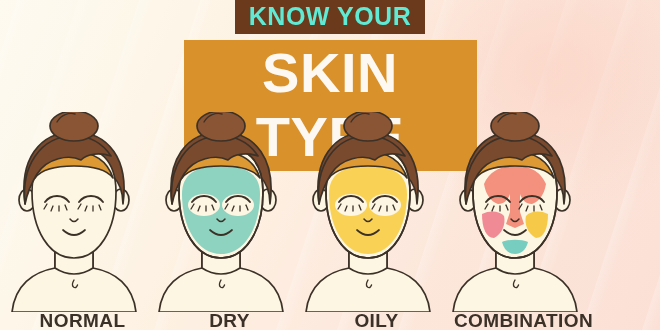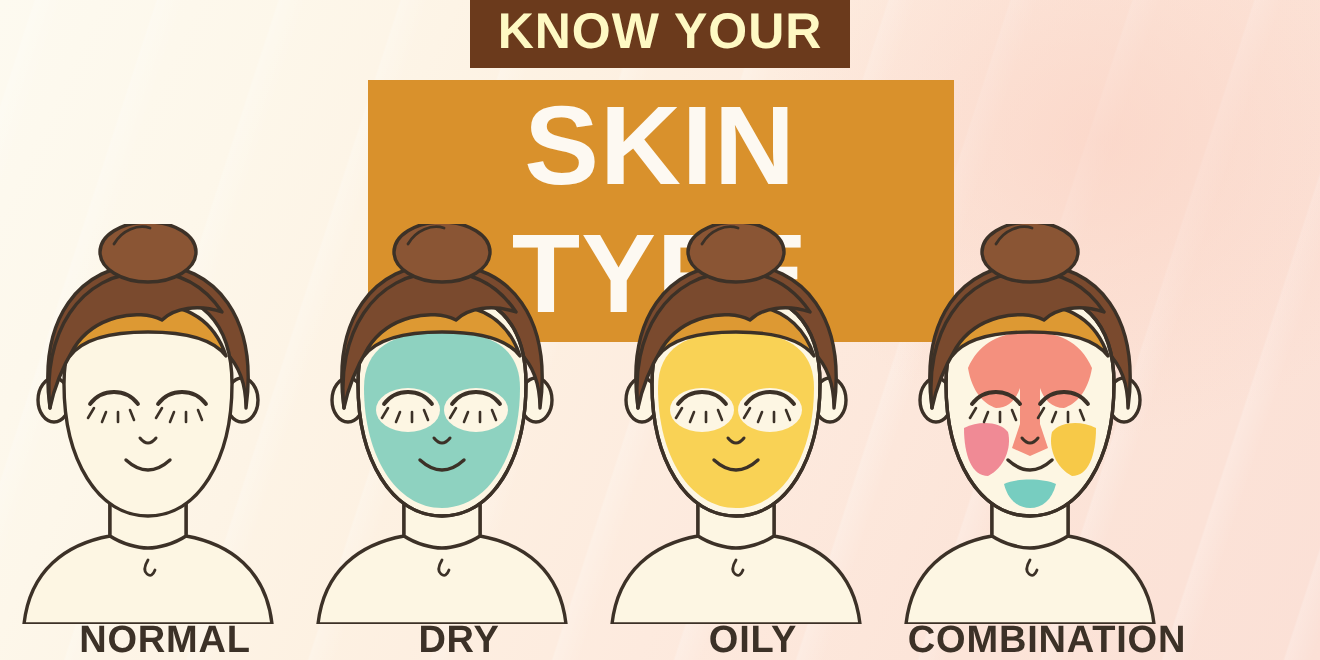--- a/index.html
+++ b/index.html
@@ -56,21 +56,21 @@
   #title-block {
     position: absolute;
     left: 0;
     top: 0;
     width: 660px;
     text-align: center;
   }
   .kicker-box {
     display: inline-block;
     background: #6b3a1c;
-    color: #fef9c3;
+    color: #5eead4;
     padding: 3px 14px 5px 14px;
     font-size: 25px;
     font-weight: bold;
     letter-spacing: .5px;
     line-height: 26px;
     margin-top: 0px;
   }
   .main-box {
     display: block;
     margin: 6px auto 1px auto;

